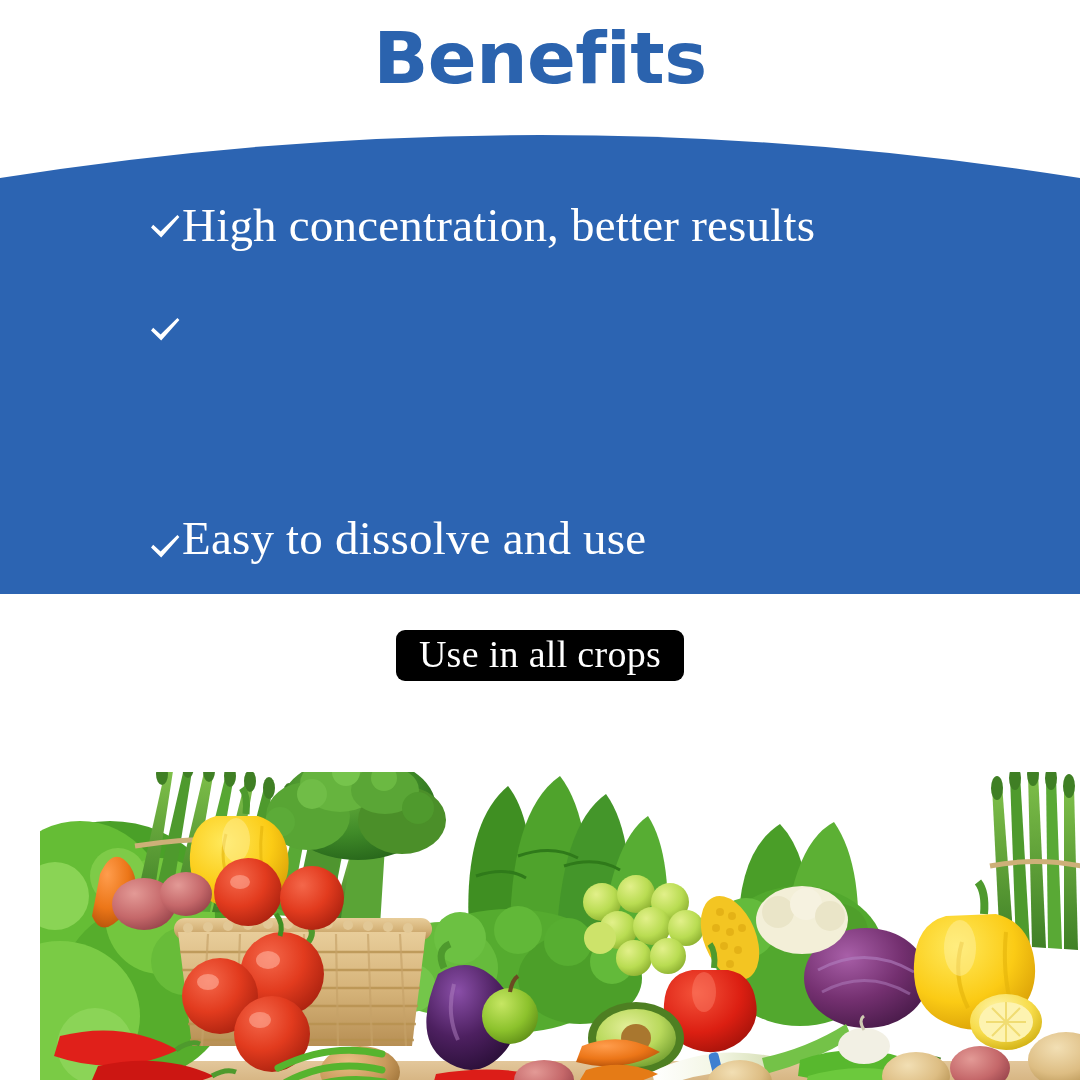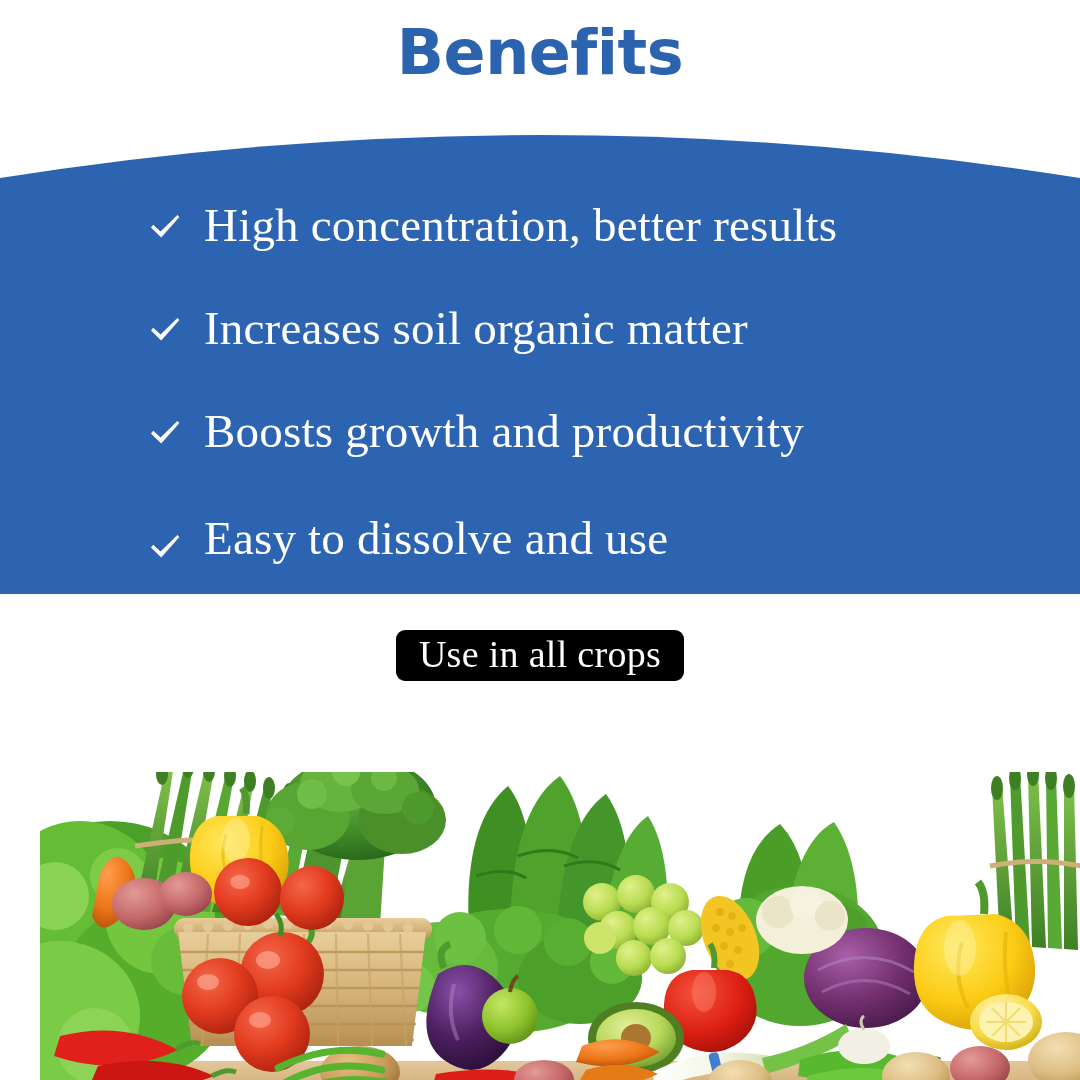--- a/index.html
+++ b/index.html
@@ -32,21 +32,21 @@
     height: 120px;
     display: flex;
     align-items: flex-start;
     justify-content: center;
     z-index: 5;
   }
   .page-title {
     margin: 0;
     padding-top: 22px;
     font-family: "DejaVu Sans", sans-serif;
-    font-size: 62px;
+    font-size: 72px;
     font-weight: bold;
     letter-spacing: -0.5px;
     color: #2b63ae;
     line-height: 1;
     text-align: center;
   }
 
   
   .benefits-panel {
     position: absolute;
@@ -72,21 +72,20 @@
     margin: 0;
     padding: 0;
     list-style: none;
     z-index: 3;
   }
   .benefit-item {
     position: absolute;
     left: 148px;
     display: flex;
     align-items: center;
-    gap: 22px;
     height: 58px;
   }
   .benefit-item.i0 { top: 96px; }
   .benefit-item.i1 { top: 199px; }
   .benefit-item.i2 { top: 302px; }
   .benefit-item.i3 { top: 404px; align-items: flex-end; }
 
   .check-icon {
     flex: 0 0 auto;
     width: 34px;
@@ -168,31 +167,22 @@
         </span>
         <span class="benefit-text">High concentration, better results</span>
       </li>
 
       <li class="benefit-item i1">
         <span class="check-icon">
           <svg width="34" height="34" viewBox="0 0 34 34">
             <path d="M3 17.5 L5.2 14.8 L12.6 21.4 L29.4 5.0 L31.4 7.0 L13.2 27.6 Z" fill="#ffffff"></path>
           </svg>
         </span>
-        <span class="benefit-text">Increases soil organic matter</span>
       </li>
 
-      <li class="benefit-item i2">
-        <span class="check-icon">
-          <svg width="34" height="34" viewBox="0 0 34 34">
-            <path d="M3 17.5 L5.2 14.8 L12.6 21.4 L29.4 5.0 L31.4 7.0 L13.2 27.6 Z" fill="#ffffff"></path>
-          </svg>
-        </span>
-        <span class="benefit-text">Boosts growth and productivity</span>
-      </li>
 
       <li class="benefit-item i3">
         <span class="check-icon">
           <svg width="34" height="34" viewBox="0 0 34 34">
             <path d="M3 17.5 L5.2 14.8 L12.6 21.4 L29.4 5.0 L31.4 7.0 L13.2 27.6 Z" fill="#ffffff"></path>
           </svg>
         </span>
         <span class="benefit-text">Easy to dissolve and use</span>
       </li>
 

